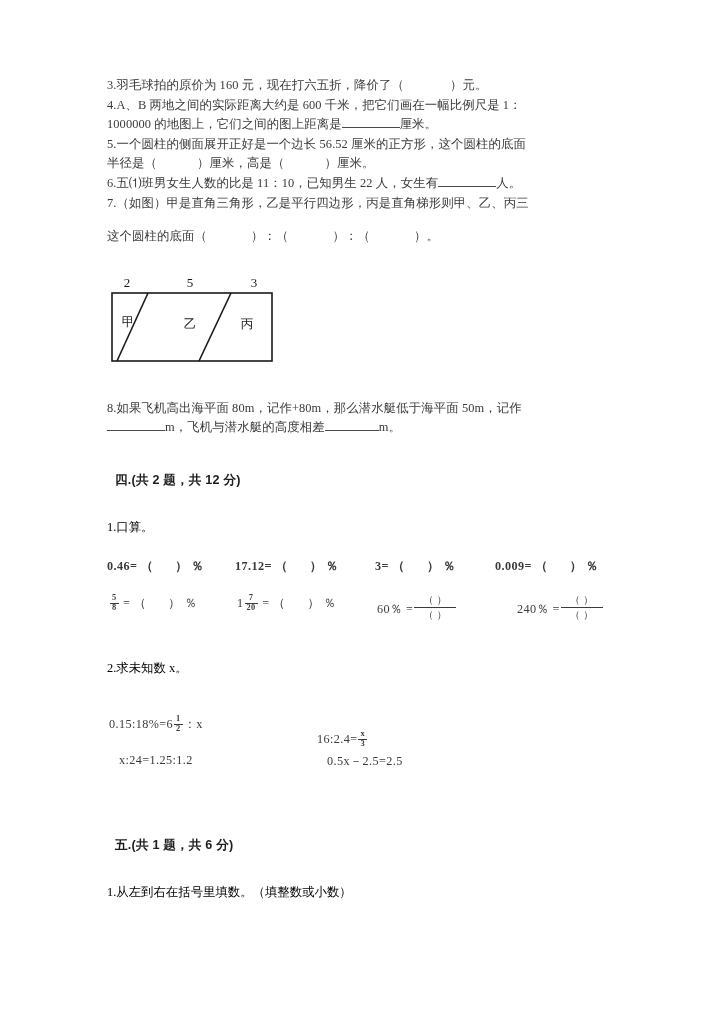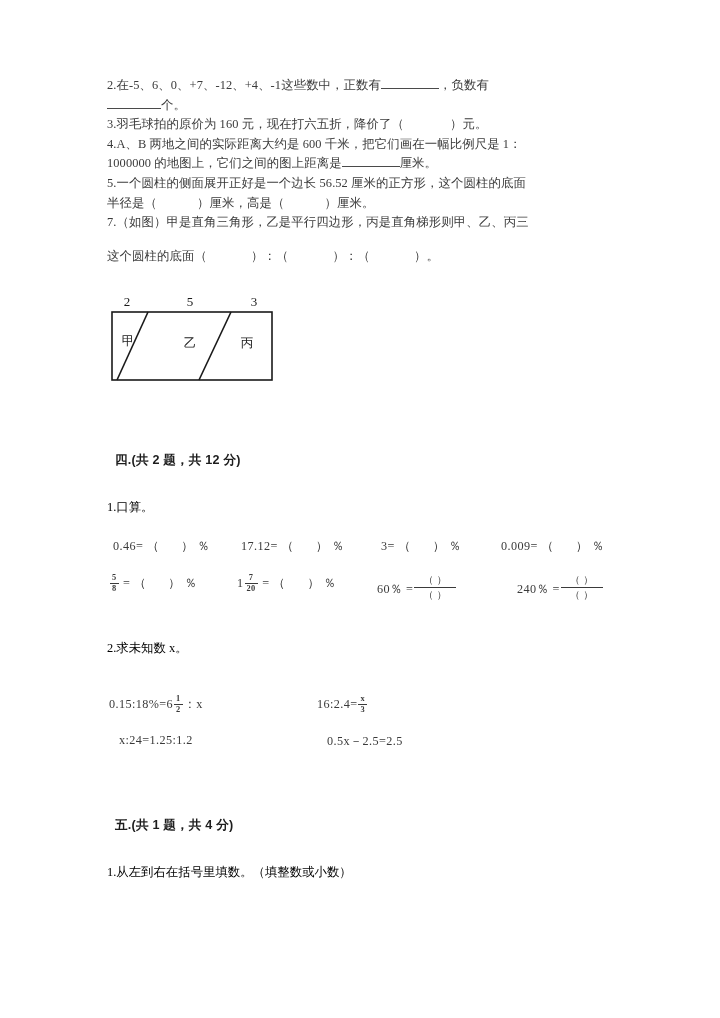--- a/index.html
+++ b/index.html
@@ -131,39 +131,38 @@
     display: inline-block;
     white-space: nowrap;
   }
 </style>
 </head>
 <body>
 
 <div class="page">
   <div class="content">
 
-    <p class="q">
-      <span>2.在-5、6、0、+7、-12、+4、-1这些数中，正数有</span><span class="blank b-long"></span><span>，负数有</span><br>
-      <span class="blank b-med"></span><span>个。</span>
-    </p>
 
     <p class="q">
       <span>3.羽毛球拍的原价为 160 元，现在打六五折，降价了（</span><span style="display:inline-block;width:46px"></span><span>）元。</span>
     </p>
 
     <p class="q">
       <span>4.A、B 两地之间的实际距离大约是 600 千米，把它们画在一幅比例尺是 1：</span><br>
       <span>1000000 的地图上，它们之间的图上距离是</span><span class="blank b-long"></span><span>厘米。</span>
     </p>
 
     <p class="q">
       <span>5.一个圆柱的侧面展开正好是一个边长 56.52 厘米的正方形，这个圆柱的底面</span><br>
       <span>半径是（</span><span style="display:inline-block;width:40px"></span><span>）厘米，高是（</span><span style="display:inline-block;width:40px"></span><span>）厘米。</span>
     </p>
 
+    <p class="q">
+      <span>6.五⑴班男女生人数的比是 11：10，已知男生 22 人，女生有</span><span class="blank b-long"></span><span>人。</span>
+    </p>
 
     <p class="q">
       <span>7.（如图）甲是直角三角形，乙是平行四边形，丙是直角梯形则甲、乙、丙三</span>
     </p>
     <div class="gap-14"></div>
     <p class="q">
       <span>这个圆柱的底面（</span><span style="display:inline-block;width:44px"></span><span>）：（</span><span style="display:inline-block;width:44px"></span><span>）：（</span><span style="display:inline-block;width:44px"></span><span>）。</span>
     </p>
 
     <div class="gap-26"></div>
@@ -182,32 +181,36 @@
         <line x1="124" y1="20" x2="92" y2="88" stroke="#1a1a1a" stroke-width="1.6"></line>
 
         <text x="21" y="53" font-family="Liberation Serif, serif" font-size="12.5" fill="#1a1a1a" text-anchor="middle" id="figreg0">甲</text>
         <text x="83" y="55" font-family="Liberation Serif, serif" font-size="12.5" fill="#1a1a1a" text-anchor="middle" id="figreg1">乙</text>
         <text x="140" y="55" font-family="Liberation Serif, serif" font-size="12.5" fill="#1a1a1a" text-anchor="middle" id="figreg2">丙</text>
       </svg>
     </div>
 
     <div class="gap-26"></div>
 
+    <p class="q">
+      <span>8.如果飞机高出海平面 80m，记作+80m，那么潜水艇低于海平面 50m，记作</span><br>
+      <span class="blank b-long"></span><span>m，飞机与潜水艇的高度相差</span><span class="blank b-med"></span><span>m。</span>
+    </p>
 
     <div class="gap-26"></div>
 
     <p class="section-head">四.(共 2 题，共 12 分)</p>
 
     <div class="gap-22"></div>
 
     <p class="sub-head">1.口算。</p>
 
     <div class="gap-22"></div>
 
-    <div class="math-row" style="height:22px; margin-left:6px;">
+    <div class="math-row" style="height:22px; margin-left:0;font-weight:bold;">
       <span class="math-item mono-ish" style="left:0px;">
         <span>0.46= （</span><span style="display:inline-block;width:22px"></span><span>） ％</span>
       </span>
       <span class="math-item mono-ish" style="left:128px;">
         <span>17.12= （</span><span style="display:inline-block;width:22px"></span><span>） ％</span>
       </span>
       <span class="math-item mono-ish" style="left:268px;">
         <span>3= （</span><span style="display:inline-block;width:22px"></span><span>） ％</span>
       </span>
       <span class="math-item mono-ish" style="left:388px;">
@@ -242,35 +245,35 @@
 
     <p class="sub-head">2.求未知数 x。</p>
 
     <div class="gap-26"></div>
     <div class="gap-10"></div>
 
     <div class="math-row" style="height:26px; margin-left:2px;">
       <span class="math-item mono-ish" style="left:0px; top:2px;">
         <span>0.15:18%=6</span><span class="frac"><span class="num">1</span><span class="den">2</span></span><span>：x</span>
       </span>
-      <span class="math-item mono-ish" style="left:208px; top:2px;">
+      <span class="math-item mono-ish" style="left:208px; top:17px;">
         <span>16:2.4=</span><span class="frac"><span class="num">x</span><span class="den">3</span></span>
       </span>
     </div>
 
     <div class="gap-14"></div>
 
     <div class="math-row" style="height:24px; margin-left:12px;">
       <span class="math-item mono-ish" style="left:0px;">x:24=1.25:1.2</span>
       <span class="math-item mono-ish" style="left:208px;">0.5x－2.5=2.5</span>
     </div>
 
     <div class="gap-26"></div>
     <div class="gap-26"></div>
 
-    <p class="section-head">五.(共 1 题，共 4 分)</p>
+    <p class="section-head">五.(共 1 题，共 6 分)</p>
 
     <div class="gap-22"></div>
 
     <p class="sub-head">1.从左到右在括号里填数。（填整数或小数）</p>
 
   </div>
 </div>
 
 </body></html>

